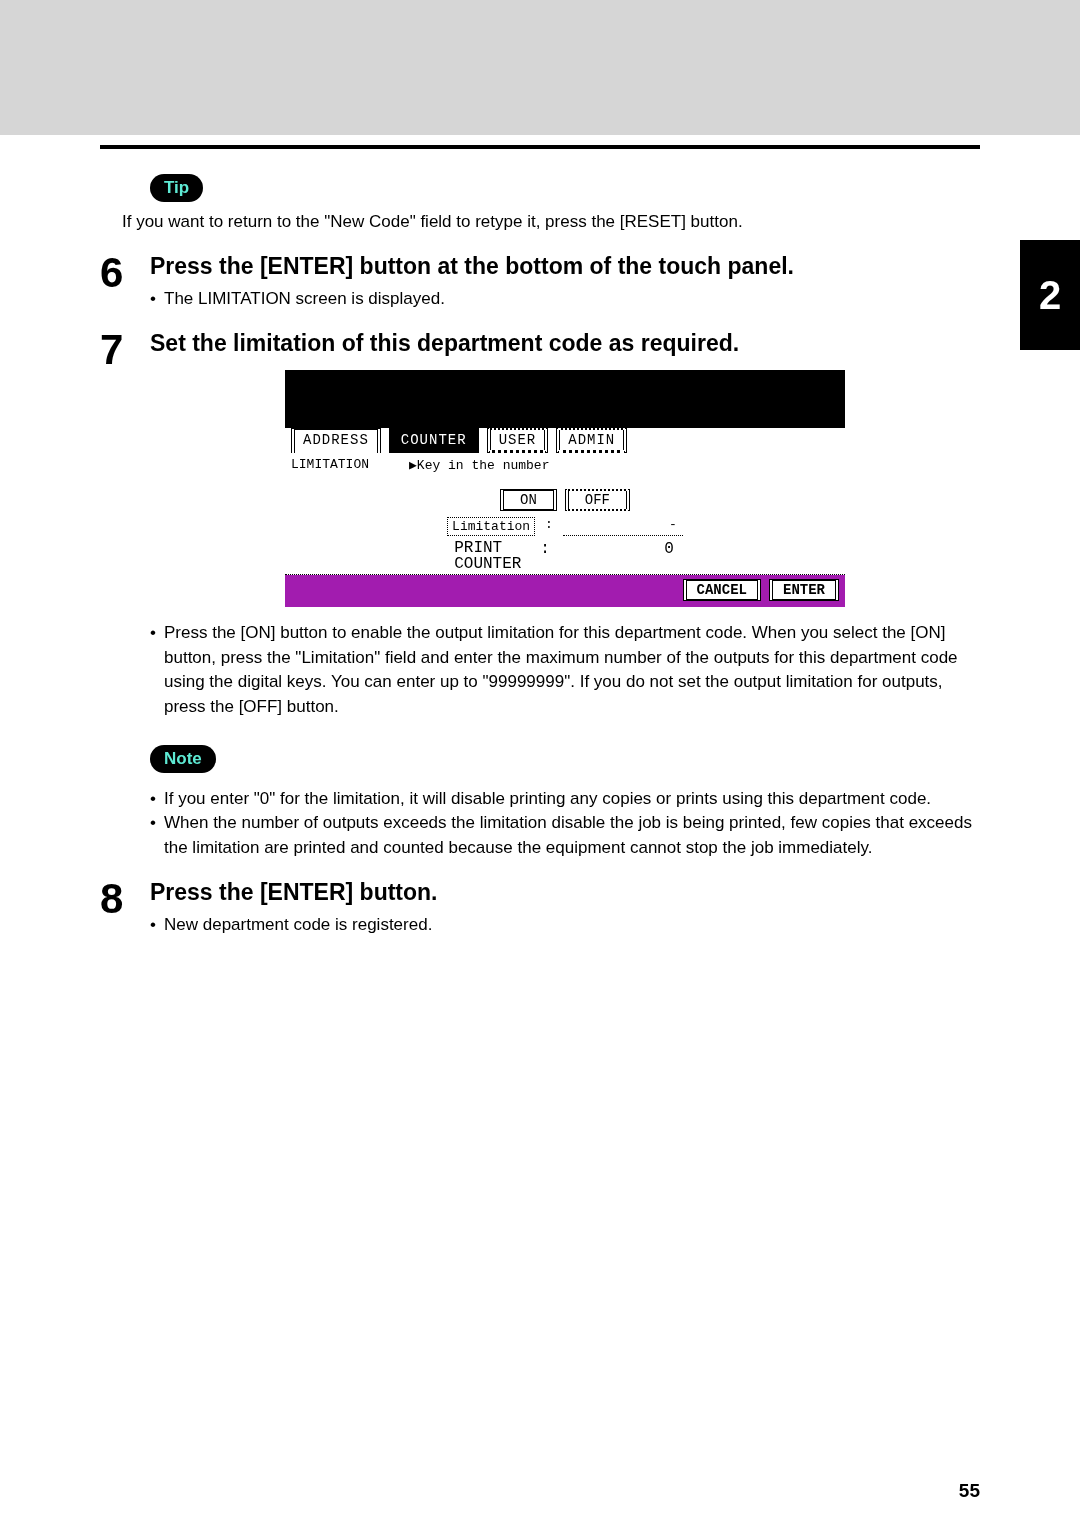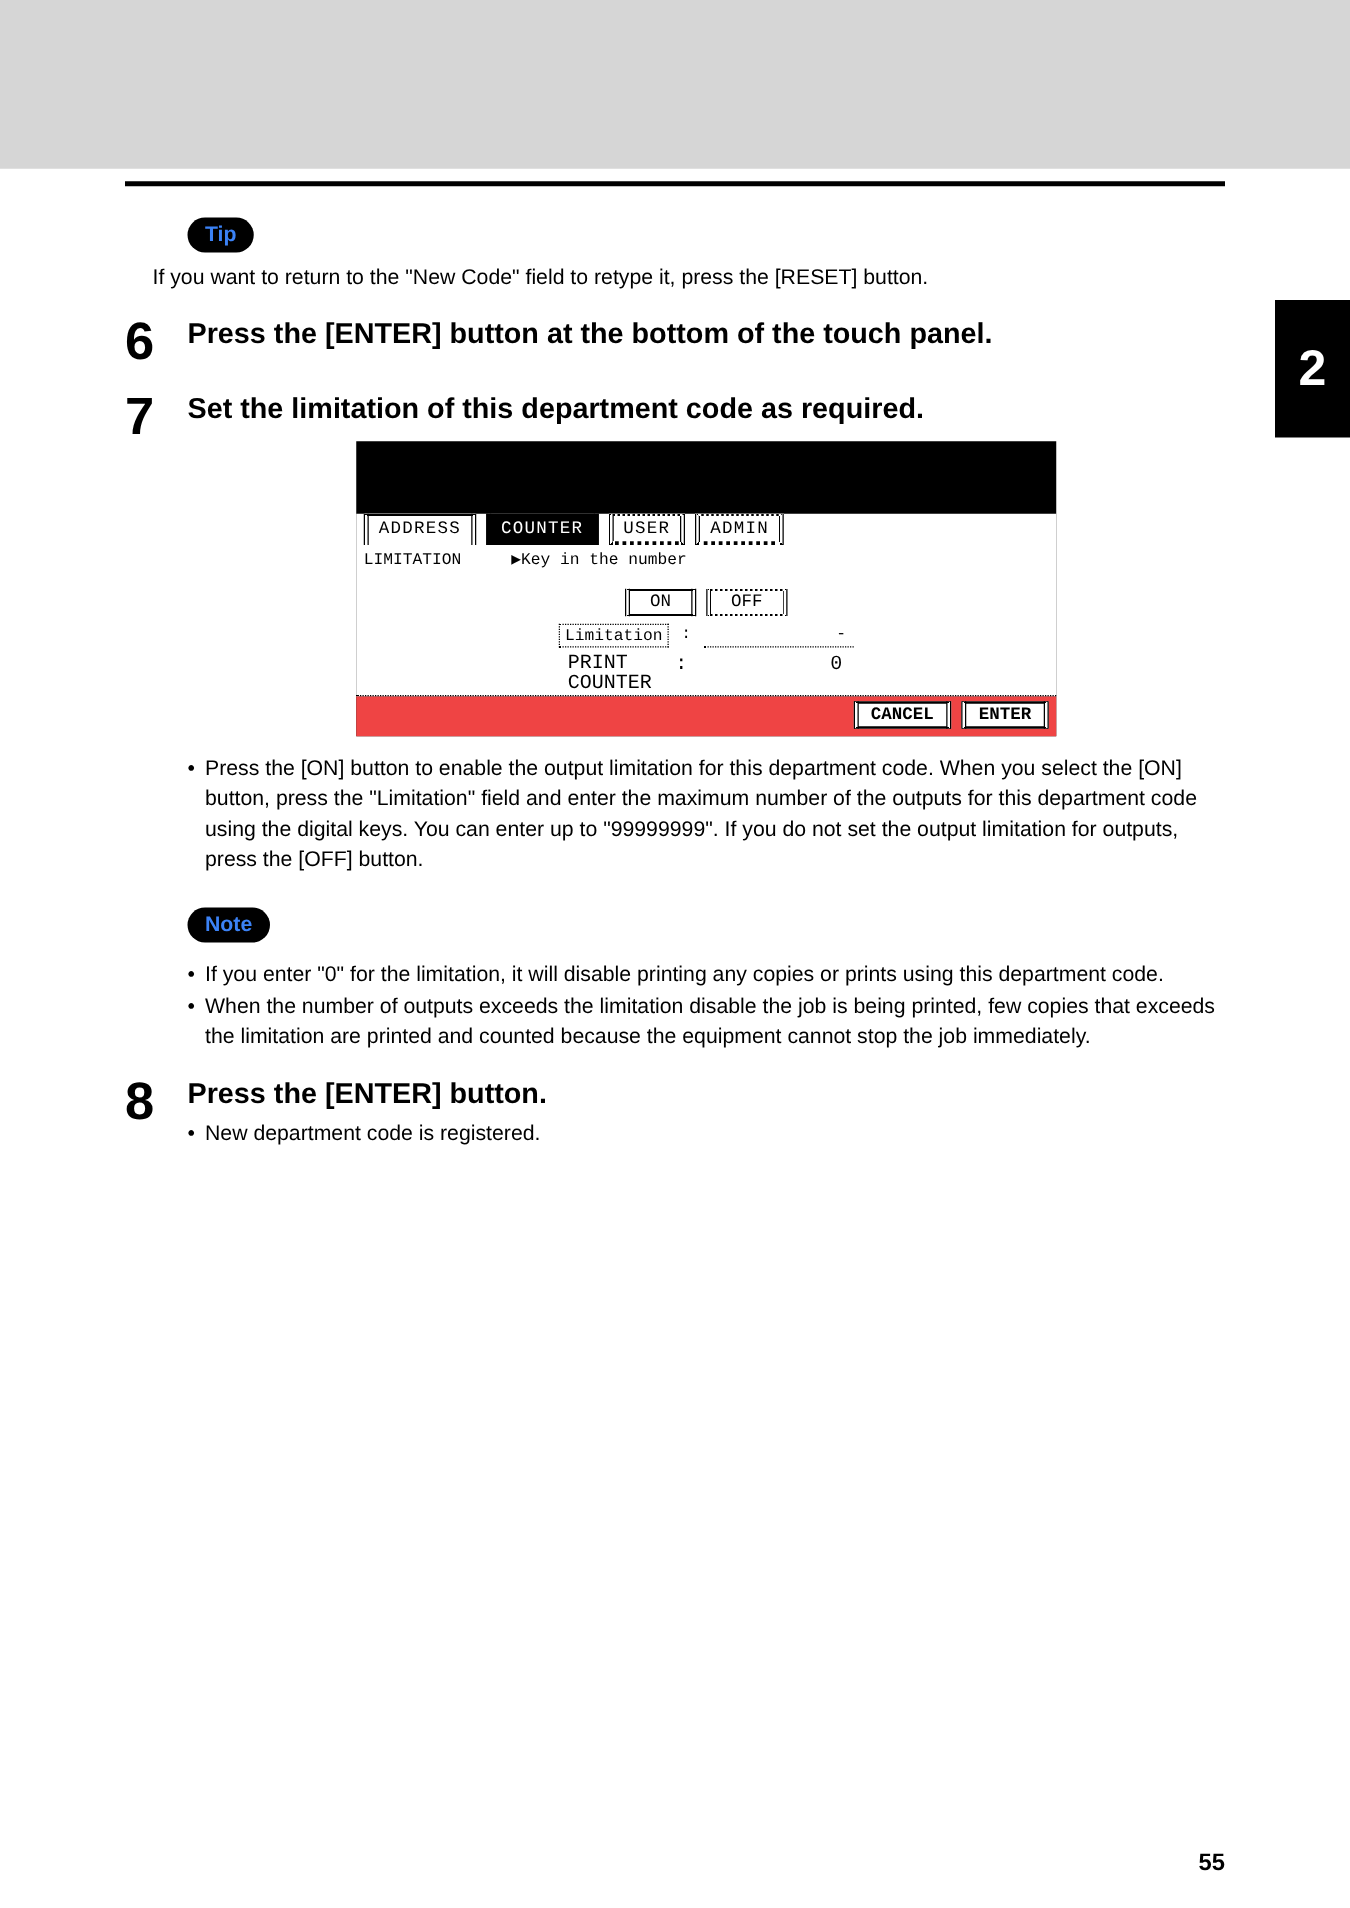--- a/index.html
+++ b/index.html
@@ -34,21 +34,21 @@
     color: #fff;
     font-size: 40px;
     font-weight: bold;
     display: flex;
     align-items: center;
     justify-content: center;
   }
   .badge {
     display: inline-block;
     background: #000;
-    color: #3b82f6;
+    color: #5eead4;
     font-weight: bold;
     font-size: 17px;
     padding: 4px 14px;
     border-radius: 14px;
     margin-left: 50px;
     margin-top: 25px;
     margin-bottom: 8px;
   }
   .tip-text {
     font-size: 17px;
@@ -183,21 +183,21 @@
     min-width: 80px;
     line-height: 1;
     padding-left:4px;
   }
   .pc-val {
     min-width: 120px;
     text-align: right;
     padding-right: 6px;
   }
   .screen-foot {
-    background: #ef4444;
+    background: #a21caf;
     display: flex;
     justify-content: flex-end;
     gap: 8px;
     padding: 4px 6px 6px;
   }
   .fbtn {
     font-family: 'Courier New', monospace;
     font-size: 14px;
     font-weight: bold;
     border: 2px solid #000;
@@ -226,20 +226,23 @@
   <hr class="hr-heavy">
 
   <div class="badge">Tip</div>
   <p class="tip-text">If you want to return to the "New Code" field to retype it, press the [RESET] button.</p>
 
   
   <div class="step">
     <div class="step-num">6</div>
     <div class="step-body">
       <div class="step-title">Press the [ENTER] button at the bottom of the touch panel.</div>
+      <ul class="sub-list">
+        <li>The LIMITATION screen is displayed.</li>
+      </ul>
     </div>
   </div>
 
   
   <div class="step">
     <div class="step-num">7</div>
     <div class="step-body">
       <div class="step-title">Set the limitation of this department code as required.</div>
 
       

